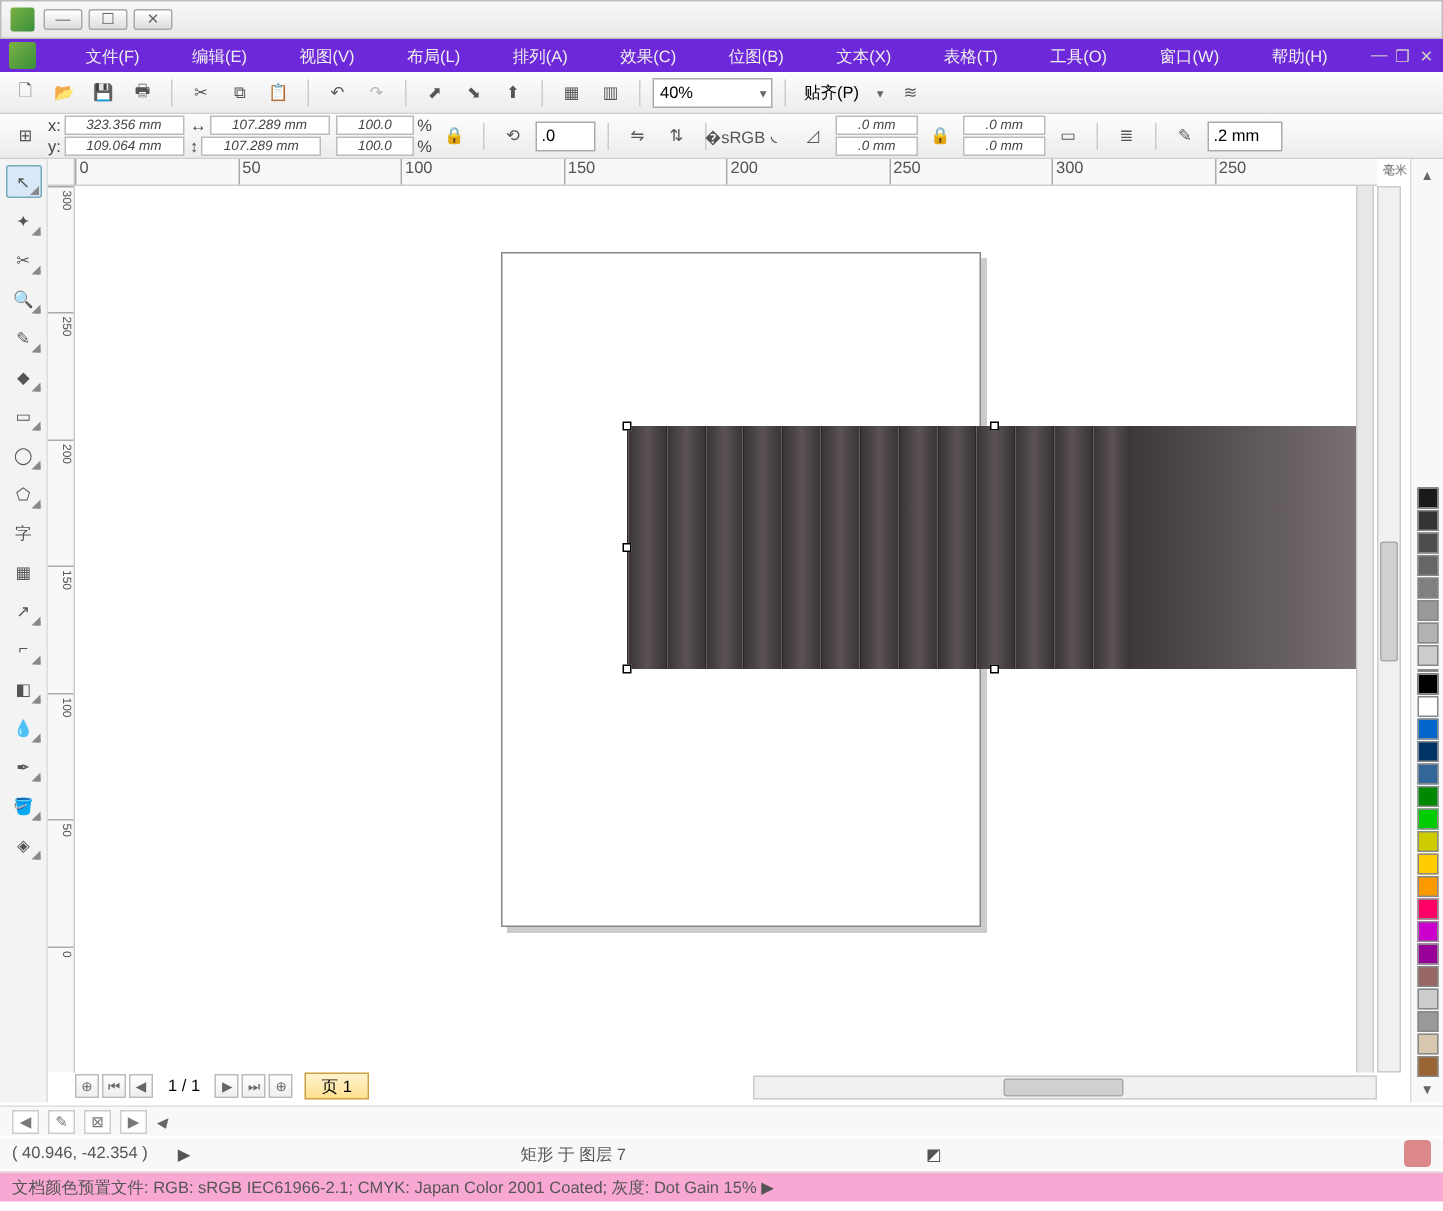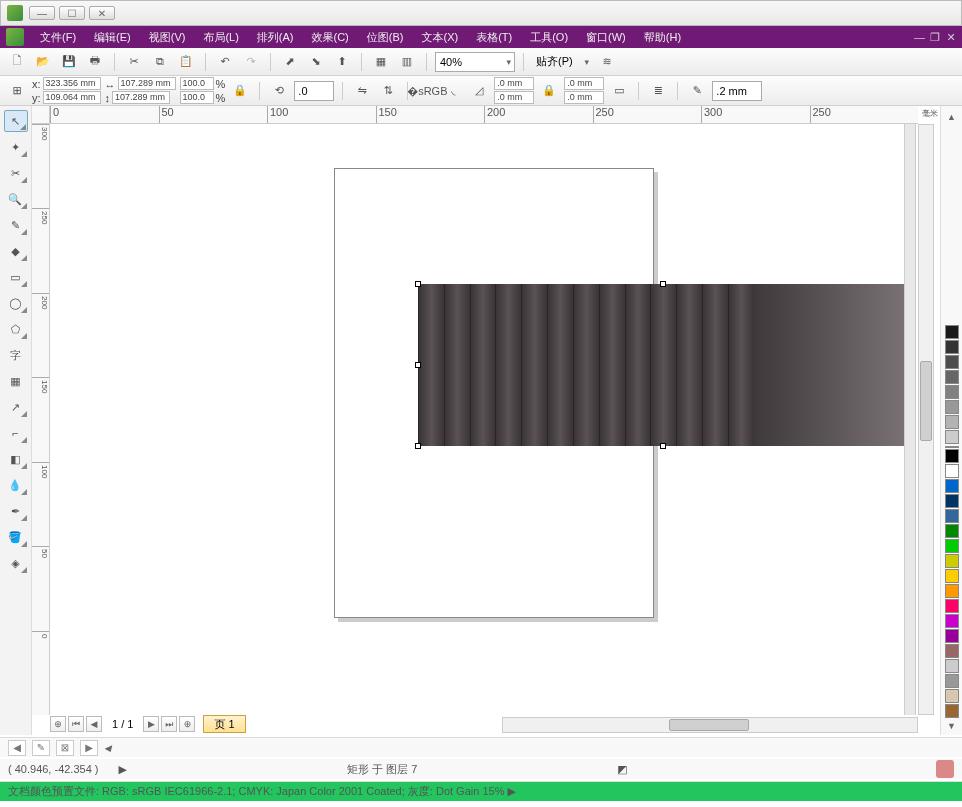--- a/index.html
+++ b/index.html
@@ -4,36 +4,36 @@
 <style>
 * { box-sizing: border-box; margin: 0; padding: 0; font-family: "Microsoft YaHei", Tahoma, sans-serif; font-size: 11px; }
 body { background: #fff; width: 962px; height: 807px; overflow: hidden; position: relative; }
 
 .titlebar { height: 26px; background: linear-gradient(#f8f8f8,#e8e8e8); border: 1px solid #bbb; display: flex; align-items: center; padding: 0 6px; gap: 6px; }
 .titlebar .logo { width: 16px; height: 16px; background: linear-gradient(135deg,#7cb342,#388e3c); border-radius: 2px; }
 .titlebar .title { color: #555; flex: 1; }
 .winbtns { display: flex; gap: 4px; }
 .winbtn { width: 26px; height: 14px; border: 1px solid #aaa; border-radius: 2px; background: linear-gradient(#fff,#ddd); display: flex; align-items: center; justify-content: center; font-size: 10px; color: #666; }
 
-.menubar { height: 22px; background: #701a75; display: flex; align-items: center; padding: 0 28px 0 6px; gap: 2px; position: relative; }
+.menubar { height: 22px; background: #6d28d9; display: flex; align-items: center; padding: 0 28px 0 6px; gap: 19px; position: relative; }
 .menubar .logo2 { width: 18px; height: 18px; background: linear-gradient(135deg,#7cb342,#388e3c); border-radius: 2px; margin-right: 6px; }
 .menuitem { color: #eee; padding: 2px 8px; cursor: default; }
 .mdi { position: absolute; right: 6px; display: flex; gap: 6px; color: #ccc; }
 .mdi span { width: 10px; text-align: center; cursor: default; }
 
 .toolbar { height: 28px; background: linear-gradient(#fdfdfd,#ececec); border-bottom: 1px solid #d0d0d0; display: flex; align-items: center; padding: 0 6px; gap: 4px; }
 .tbtn { width: 22px; height: 22px; display: flex; align-items: center; justify-content: center; border-radius: 2px; color: #555; }
 .sep { width: 1px; height: 18px; background: #ccc; margin: 0 4px; }
 .dropdown { height: 20px; border: 1px solid #aaa; background: #fff; padding: 0 16px 0 4px; position: relative; min-width: 60px; display: flex; align-items: center; }
 .dropdown::after { content: "▾"; position: absolute; right: 3px; font-size: 9px; color: #666; }
 
 .propbar { height: 30px; background: linear-gradient(#fdfdfd,#ececec); border-bottom: 1px solid #d0d0d0; display: flex; align-items: center; padding: 0 6px; gap: 4px; }
 .xygrp { display: flex; flex-direction: column; font-size: 9px; color: #444; gap: 1px; }
 .xygrp div { display: flex; align-items: center; gap: 2px; }
-.fld { height: 13px; border: 1px solid #bbb; background: #fff; padding: 0 2px; font-size: 9px; min-width: 58px; }
+.fld { height: 13px; border: 1px solid #bbb; background: #fff; padding: 0 14px; font-size: 9px; min-width: 58px; font-style: italic; }
 .numinput { height: 20px; border: 1px solid #aaa; background: #fff; padding: 0 3px; min-width: 40px; display: flex; align-items: center; }
 
 .workarea { position: absolute; top: 106px; left: 0; right: 0; bottom: 72px; display: flex; }
 .toolbox { width: 32px; background: #f3f3f3; border-right: 1px solid #ddd; display: flex; flex-direction: column; padding: 4px 0; gap: 4px; align-items: center; }
 .tool { width: 24px; height: 22px; display: flex; align-items: center; justify-content: center; border-radius: 2px; position: relative; color: #555; }
 .tool.sel { background: #d8e8f8; border: 1px solid #7ab; }
 .tool .fly { position: absolute; right: 1px; bottom: 1px; width: 0; height: 0; border: 3px solid transparent; border-right-color: #888; border-bottom-color: #888; }
 
 .canvaswrap { flex: 1; position: relative; background: #fff; overflow: hidden; }
 .ruler-h { position: absolute; top: 0; left: 18px; right: 22px; height: 18px; background: #f8f8f8; border-bottom: 1px solid #ccc; display: flex; font-size: 8px; color: #555; }
@@ -67,21 +67,21 @@
 .pagenav { position: absolute; bottom: 2px; left: 18px; height: 18px; display: flex; align-items: center; gap: 2px; }
 .pnbtn { width: 16px; height: 16px; border: 1px solid #bbb; background: linear-gradient(#fff,#eee); display: flex; align-items: center; justify-content: center; font-size: 9px; color: #666; }
 .pagetab { height: 18px; padding: 0 10px; background: linear-gradient(#fff3d0,#ffe090); border: 1px solid #cca040; display: flex; align-items: center; margin-left: 6px; text-align: center; }
 
 .hintbar { position: absolute; bottom: 50px; left: 0; right: 0; height: 20px; background: #f8f8f8; border-top: 1px solid #ddd; display: flex; align-items: center; padding: 0 8px; gap: 6px; color: #777; font-style: italic; }
 .hintbar .hbtn { width: 18px; height: 16px; border: 1px solid #ccc; background: #fff; font-style: normal; display: flex; align-items: center; justify-content: center; font-size: 10px; }
 
 .statusbar { position: absolute; bottom: 28px; left: 0; right: 0; height: 20px; background: #f8f8f8; display: flex; align-items: center; padding: 0 8px; gap: 20px; color: #555; }
 .statusbar .avatar { position: absolute; right: 8px; width: 18px; height: 18px; background: #d88; border-radius: 3px; }
 
-.colorbar { position: absolute; bottom: 6px; left: 0; right: 0; height: 20px; background: #22c55e; border-top: 1px solid #ddd; padding: 2px 8px; color: #555; }
+.colorbar { position: absolute; bottom: 6px; left: 0; right: 0; height: 20px; background: #f9a8d4; border-top: 1px solid #ddd; padding: 2px 8px; color: #555; }
 </style>
 </head>
 <body>
 
 <div class="titlebar">
   <div class="logo"></div>
   <div class="winbtns">
     <div class="winbtn">—</div>
     <div class="winbtn">☐</div>
     <div class="winbtn">✕</div>

